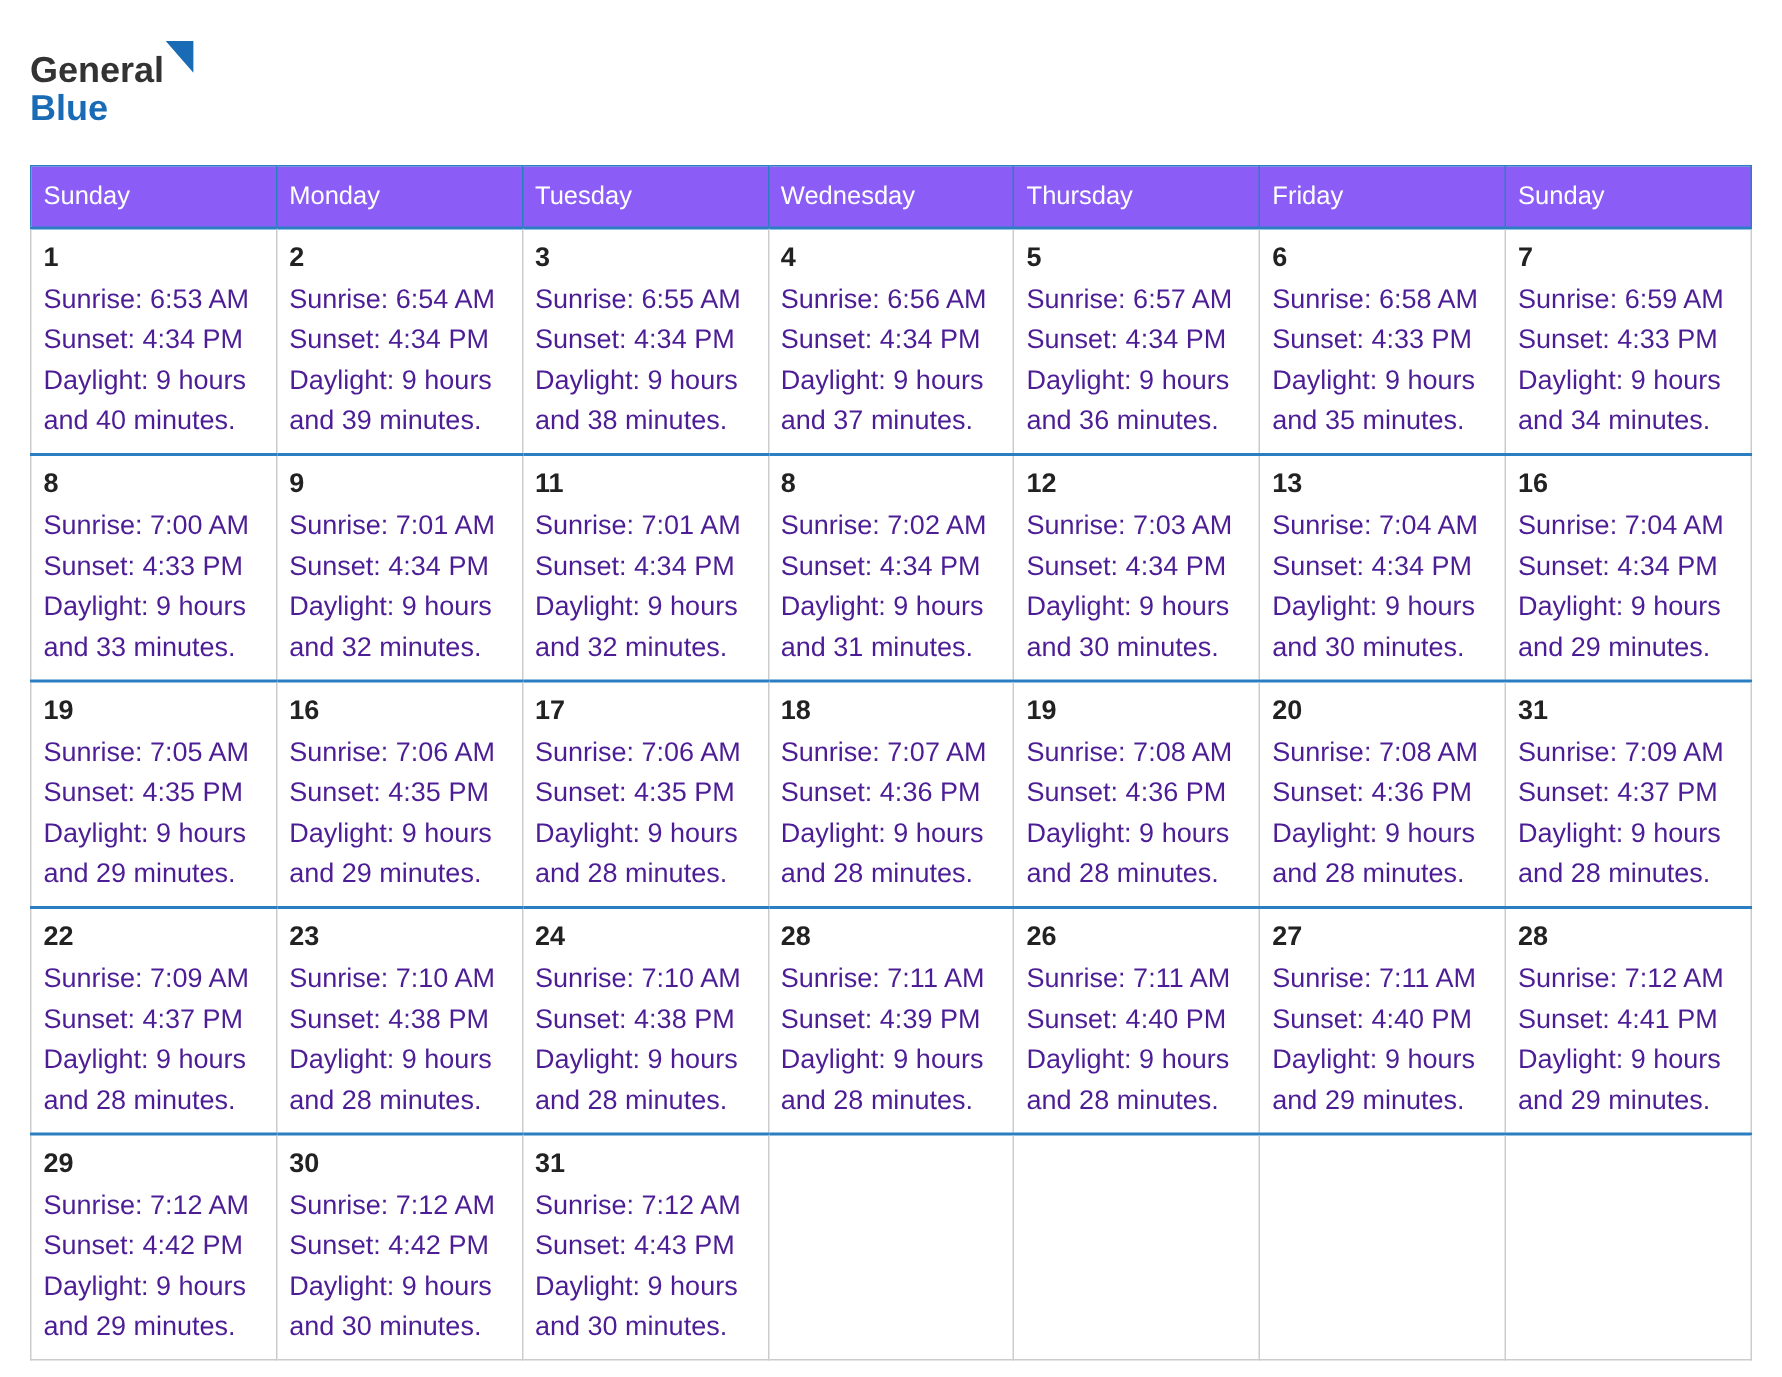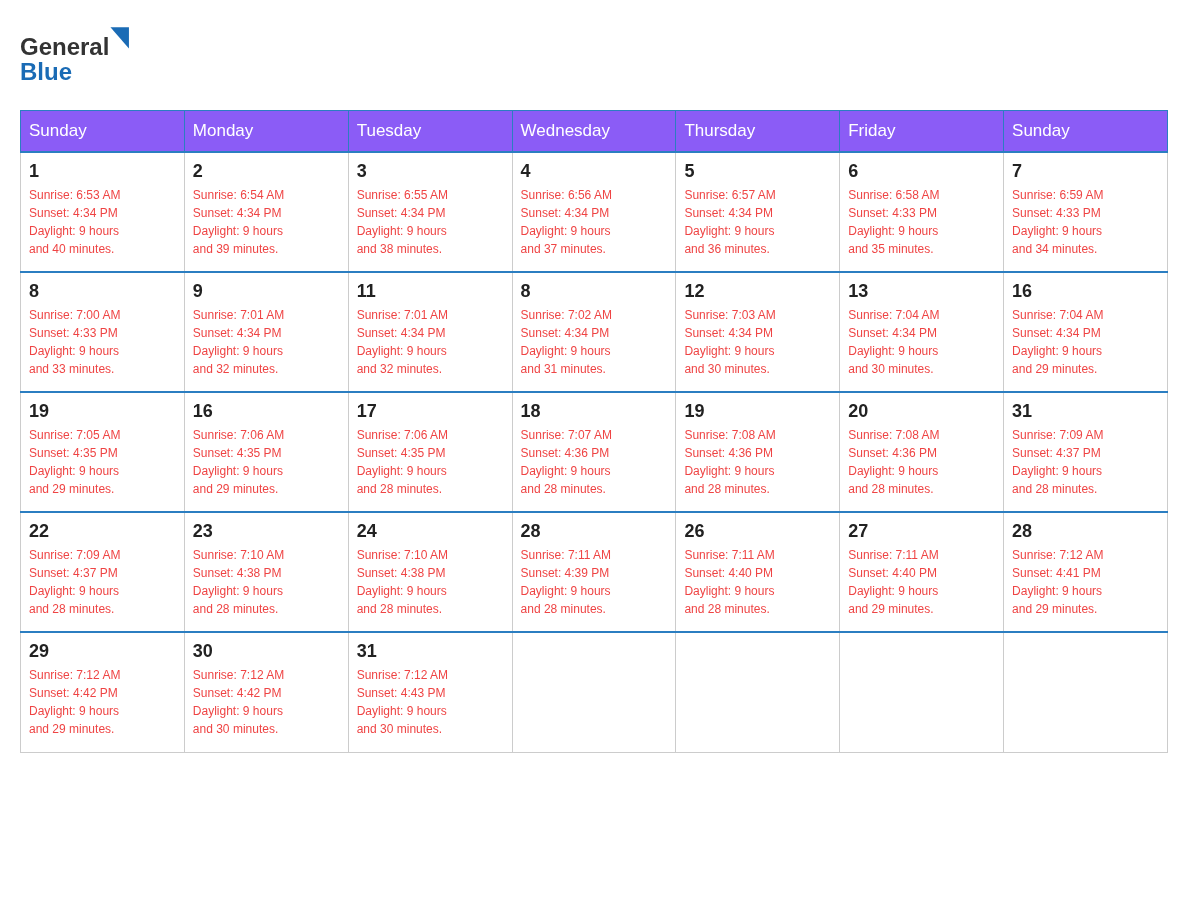--- a/index.html
+++ b/index.html
@@ -58,23 +58,23 @@
       color: #333;
       height: 120px;
     }
     .day-number {
       font-size: 18px;
       font-weight: bold;
       color: #222;
       margin-bottom: 4px;
     }
     .day-info {
-      font-size: 12px;
+      font-size: 18px;
       line-height: 1.5;
-      color: #ef4444;
+      color: #4c1d95;
     }
     .empty-cell {
       background: #fff;
       border-top: 2px solid #2b7ec1;
     }
     
     .logo-svg {
       width: 120px;
       height: 70px;
     }

